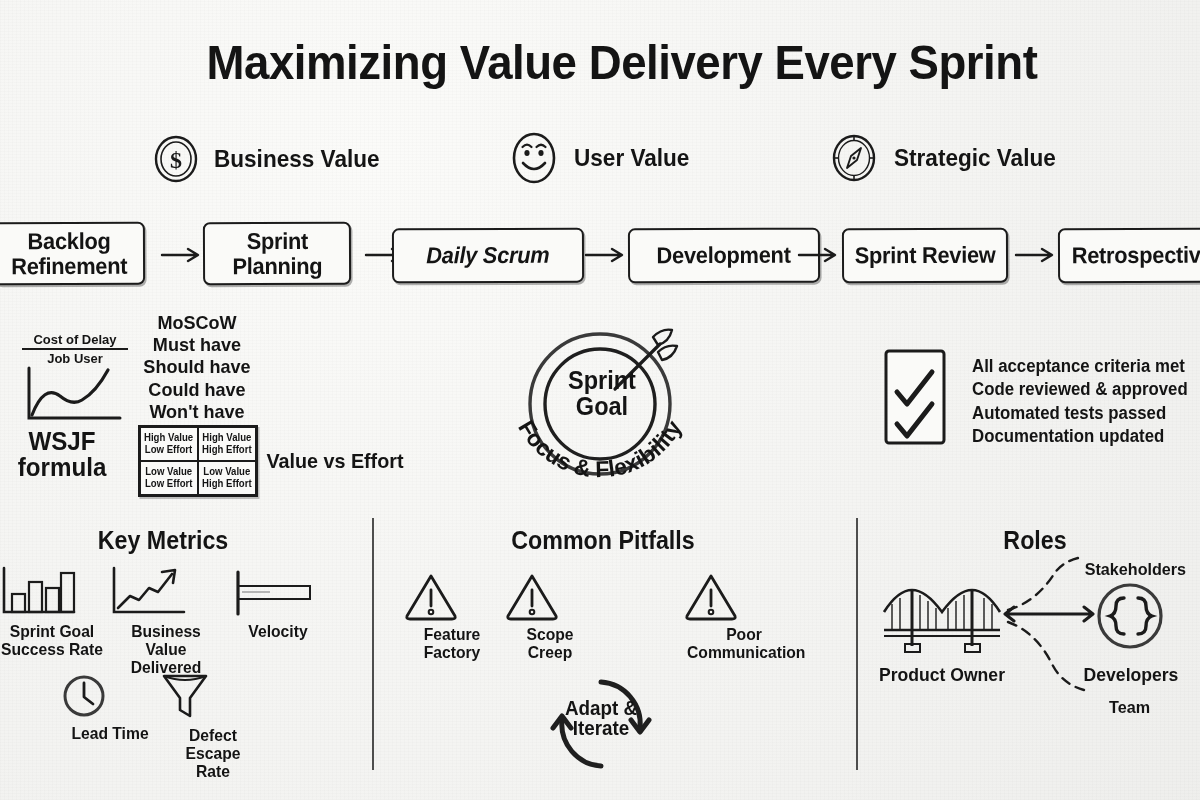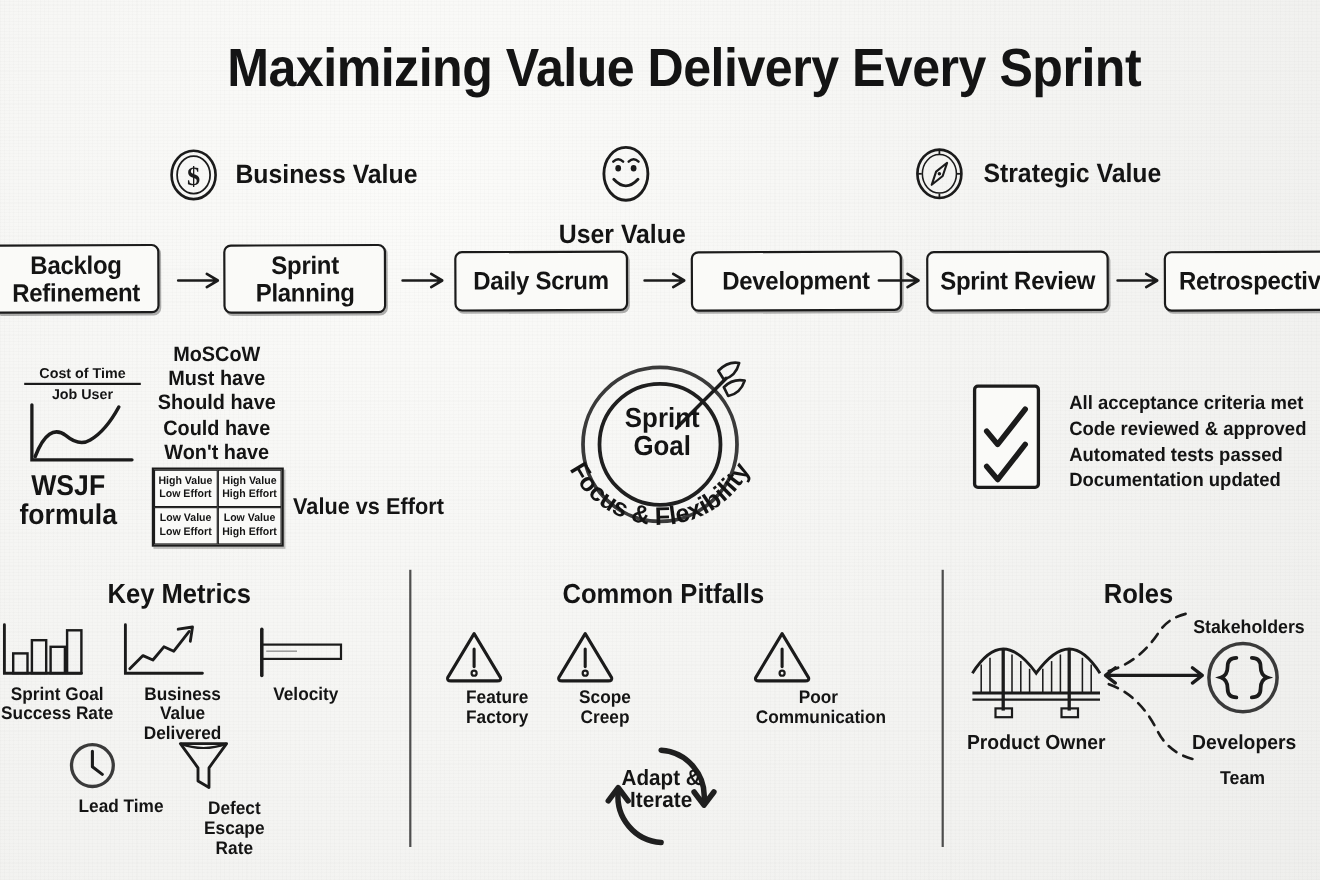--- a/index.html
+++ b/index.html
@@ -127,21 +127,21 @@
     <span>
       <svg width="48" height="50" viewBox="0 0 48 50">
         <ellipse cx="24" cy="25" rx="20" ry="22" fill="none" stroke="#1b1b1b" stroke-width="2.4"></ellipse>
         <ellipse cx="24" cy="25" rx="15" ry="17" fill="none" stroke="#1b1b1b" stroke-width="1.6"></ellipse>
         <text x="24" y="34" text-anchor="middle" font-size="24" font-weight="700" font-family="Liberation Serif, serif" fill="#1b1b1b">$</text>
       </svg>
     </span>
     <span class="value-label">Business Value</span>
   </div>
 
-  <div class="abs value-item" style="left:508px; top:130px;flex-direction:column;">
+  <div class="abs value-item" style="left:508px; top:130px;">
     <span>
       <svg width="52" height="56" viewBox="0 0 52 56">
         <ellipse cx="26" cy="28" rx="20" ry="24" fill="none" stroke="#1b1b1b" stroke-width="2.6"></ellipse>
         <ellipse cx="19" cy="23" rx="2.6" ry="3" fill="#1b1b1b"></ellipse>
         <ellipse cx="33" cy="23" rx="2.6" ry="3" fill="#1b1b1b"></ellipse>
         <path d="M14.5 17 Q19 12.5 23.5 17" fill="none" stroke="#1b1b1b" stroke-width="2.2" stroke-linecap="round"></path>
         <path d="M28.5 17 Q33 12.5 37.5 17" fill="none" stroke="#1b1b1b" stroke-width="2.2" stroke-linecap="round"></path>
         <path d="M15 33 Q26 45 37 33" fill="none" stroke="#1b1b1b" stroke-width="2.6" stroke-linecap="round"></path>
       </svg>
     </span>
@@ -181,21 +181,21 @@
       <span>Sprint</span>
       <span>Planning</span>
     </div>
   </div>
   <div class="abs flow-arrow" style="left:364px; top:245px;">
     <svg width="46" height="20" viewBox="0 0 46 20">
       <path d="M2 10 L36 10 M28 4 L38 10 L28 16" fill="none" stroke="#1b1b1b" stroke-width="2.4" stroke-linecap="round" stroke-linejoin="round"></path>
     </svg>
   </div>
 
-  <div class="abs flow-box" style="left:413px; top:228px; width:158px; height:55px;">
+  <div class="abs flow-box" style="left:392px; top:228px; width:192px; height:55px;font-style:italic;">
     <div>
       <span>Daily Scrum</span>
     </div>
   </div>
   <div class="abs flow-arrow" style="left:584px; top:245px;">
     <svg width="46" height="20" viewBox="0 0 46 20">
       <path d="M2 10 L36 10 M28 4 L38 10 L28 16" fill="none" stroke="#1b1b1b" stroke-width="2.4" stroke-linecap="round" stroke-linejoin="round"></path>
     </svg>
   </div>
 
@@ -221,21 +221,21 @@
     </svg>
   </div>
 
   <div class="abs flow-box" style="left:1058px; top:228px; width:168px; height:55px;">
     <div>
       <span>Retrospective</span>
     </div>
   </div>
 
   <div class="abs" style="left:22px; top:332px; width:106px;">
-    <div class="wsjf-frac-top">Cost of Time</div>
+    <div class="wsjf-frac-top">Cost of Delay</div>
     <div class="wsjf-frac-bot">Job User</div>
   </div>
   <div class="abs" style="left:20px; top:366px;">
     <svg width="105" height="62" viewBox="0 0 105 62">
       <path d="M9 2 L9 52 L100 52" fill="none" stroke="#1b1b1b" stroke-width="3" stroke-linecap="round"></path>
       <path d="M12 49 Q24 18 40 30 Q52 40 62 34 Q76 26 88 4" fill="none" stroke="#1b1b1b" stroke-width="3.2" stroke-linecap="round"></path>
     </svg>
   </div>
   <div class="abs wsjf-caption" style="left:8px; top:428px; width:108px;">
     <span>WSJF</span><br>

